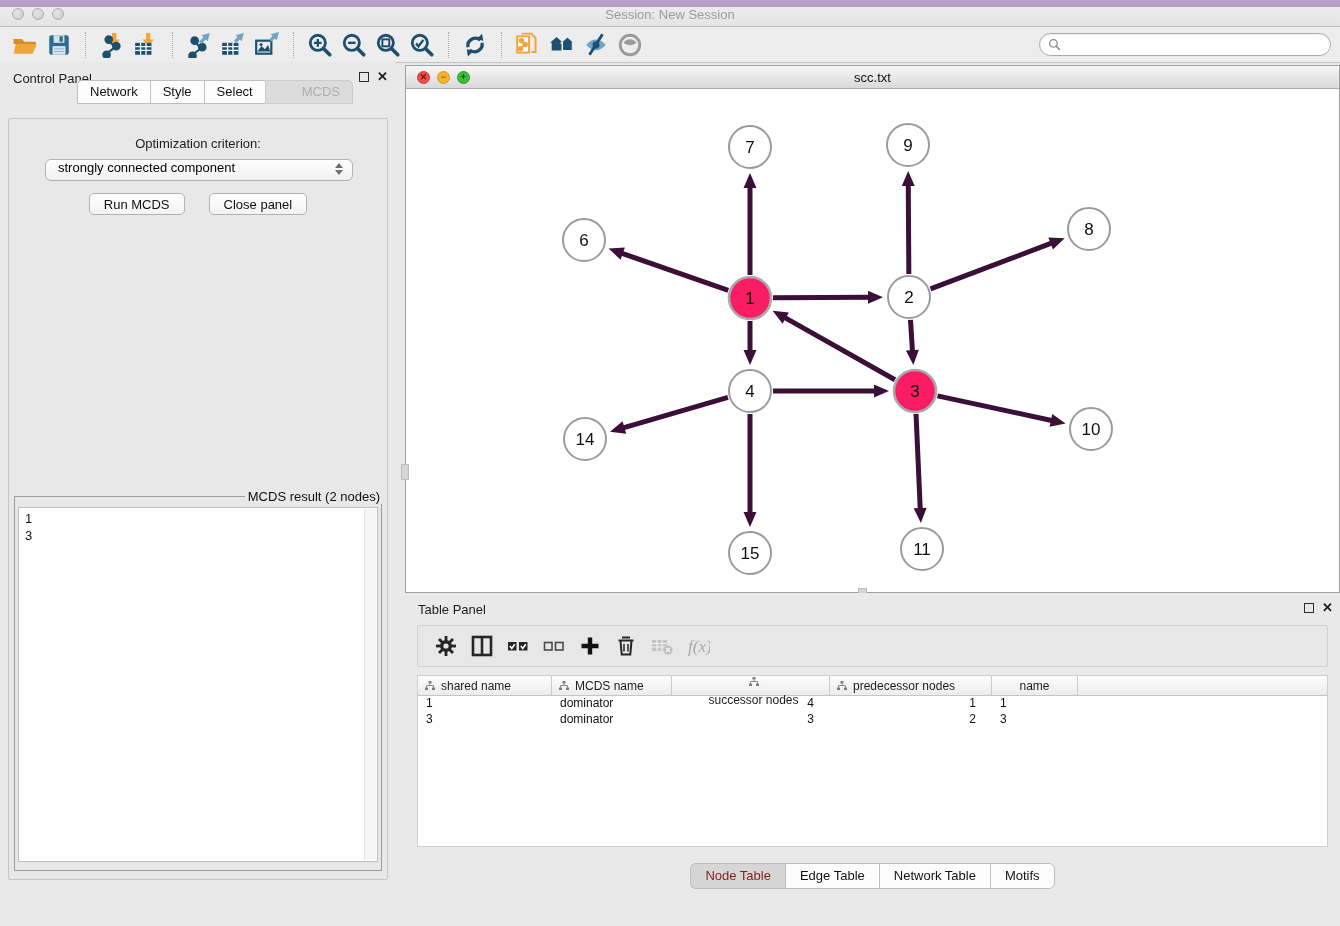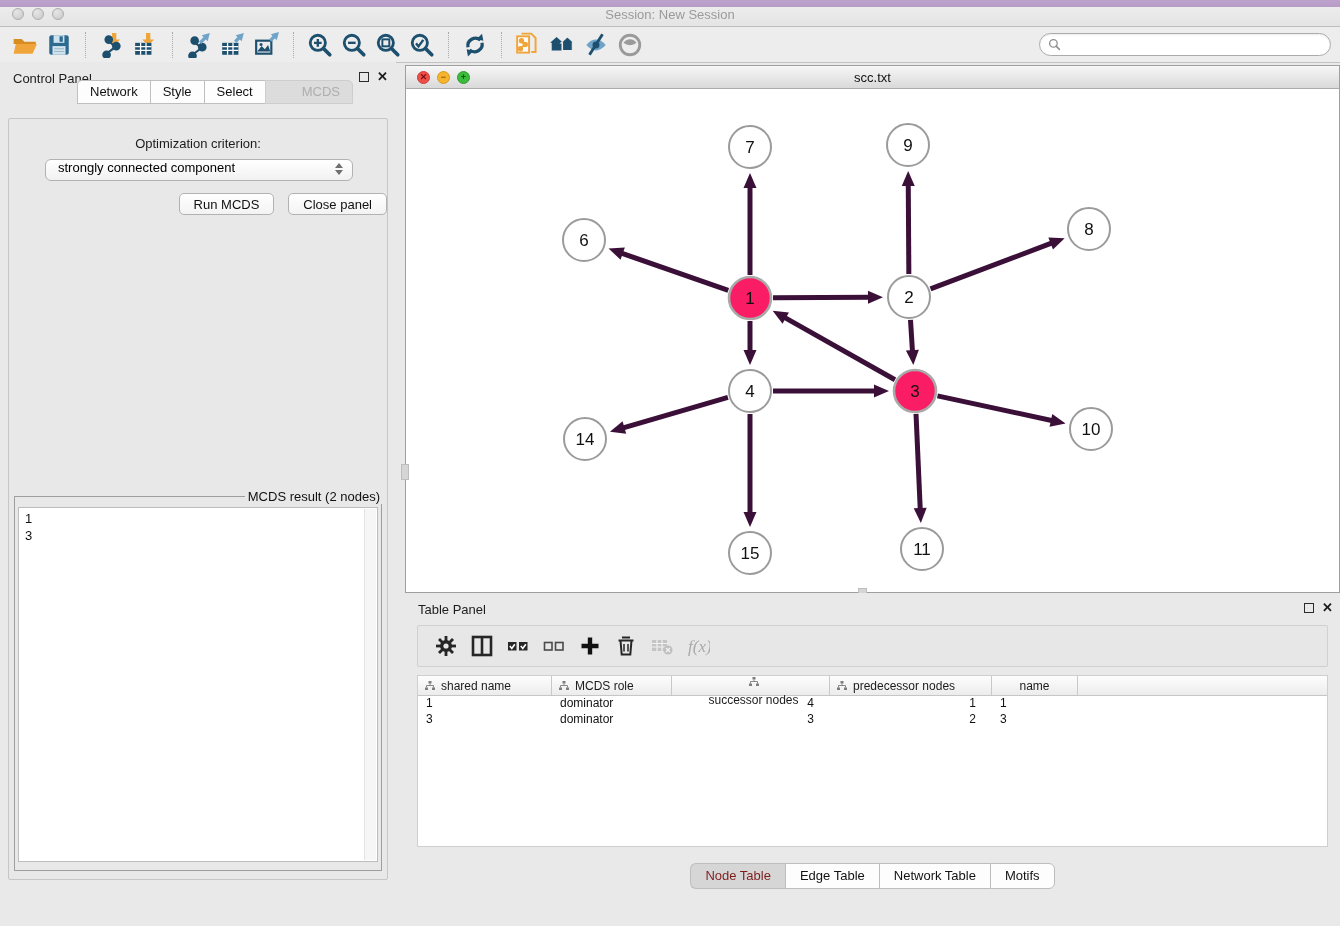--- a/index.html
+++ b/index.html
@@ -42,21 +42,21 @@
   #cp-box { position:absolute; left:8px; top:56px; width:380px; height:762px; background:#e8e8e8;
     border:1px solid #c6c6c6; border-radius:2px; }
   #opt-label { text-align:center; margin-top:17px; font-size:13px; color:#1c1c1c; }
   #opt-select { position:absolute; left:36px; top:40px; width:308px; height:22px; background:linear-gradient(#ffffff,#f1f1f1);
     border:1px solid #b2b2b2; border-radius:6px; font-size:13px; display:flex; align-items:flex-start;
     padding-left:12px; cursor:pointer; }
   #opt-select .spin { position:absolute; right:9px; top:3px; display:flex; flex-direction:column; gap:2px; }
   #opt-select .spin i { width:0; height:0; border-left:4px solid transparent; border-right:4px solid transparent; }
   #opt-select .spin i.up { border-bottom:5px solid #6f6f6f; }
   #opt-select .spin i.down { border-top:5px solid #6f6f6f; }
-  .cp-btn-row { position:absolute; left:0; top:74px; width:100%; display:flex; justify-content:flex-end; gap:14px; }
+  .cp-btn-row { position:absolute; left:0; top:74px; width:100%; display:flex; justify-content:center; gap:24px; }
   .cp-btn { font-size:13px; padding:2px 14px; height:22px; background:linear-gradient(#ffffff,#f3f3f3);
     border:1px solid #b2b2b2; border-radius:5px; cursor:pointer; color:#111; }
   #mcds-fieldset { position:absolute; left:5px; top:370px; width:368px; height:382px;
     border:1px solid #9e9e9e; }
   #mcds-fieldset legend { font-size:13px; color:#111; margin-left:2px; padding:0 3px;text-align:right; }
   #mcds-result { position:absolute; left:3px; right:3px; top:3px; bottom:4px; background:#fff;
     border:1px solid #bdbdbd; overflow:hidden; }
   #mcds-result .line { font-size:13px; color:#111; padding-left:6px; line-height:17px; }
   #mcds-result .line:first-child { padding-top:2px; }
   #mcds-scroll { position:absolute; right:1px; top:1px; bottom:1px; width:12px; background:#f6f6f6;
@@ -523,21 +523,21 @@
         </div>
         <div class="th" style="width: 120px;">
           <svg viewBox="0 0 24 24">
             <g fill="#7d7d7d">
               <rect x="9" y="2" width="6" height="5"></rect>
               <rect x="2" y="15" width="6" height="5"></rect>
               <rect x="16" y="15" width="6" height="5"></rect>
             </g>
    <path d="M12 7 v4 M5 15 v-4 h14 v4" fill="none" stroke="#7d7d7d" stroke-width="1.8"></path>
           </svg>
-          <span>MCDS role</span>
+          <span>MCDS name</span>
         </div>
         <div class="th" style="width: 158px; flex-direction: column;">
           <svg viewBox="0 0 24 24">
             <g fill="#7d7d7d">
               <rect x="9" y="2" width="6" height="5"></rect>
               <rect x="2" y="15" width="6" height="5"></rect>
               <rect x="16" y="15" width="6" height="5"></rect>
             </g>
    <path d="M12 7 v4 M5 15 v-4 h14 v4" fill="none" stroke="#7d7d7d" stroke-width="1.8"></path>
           </svg>

